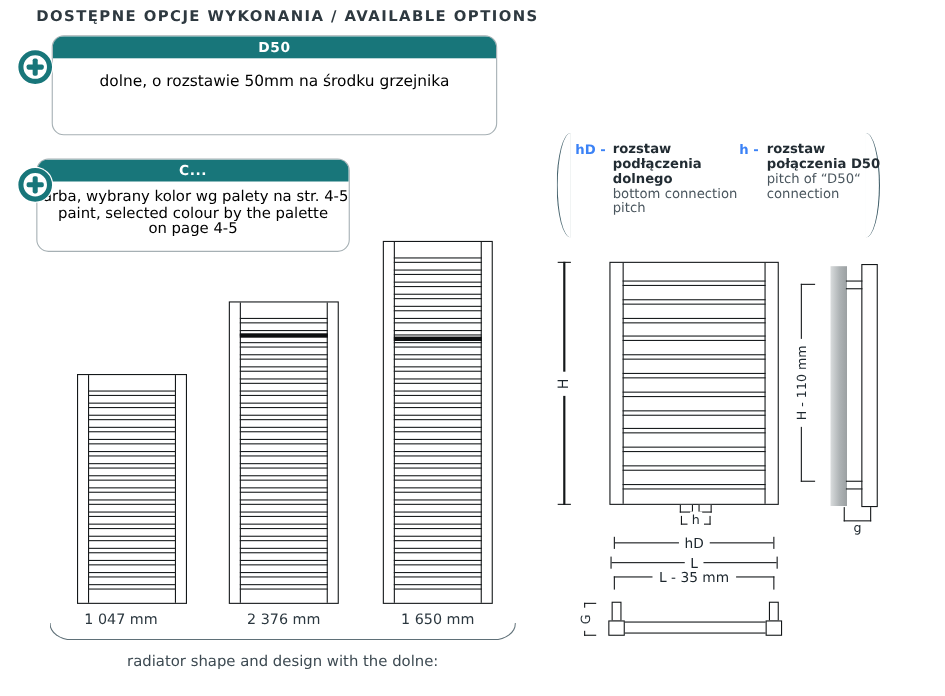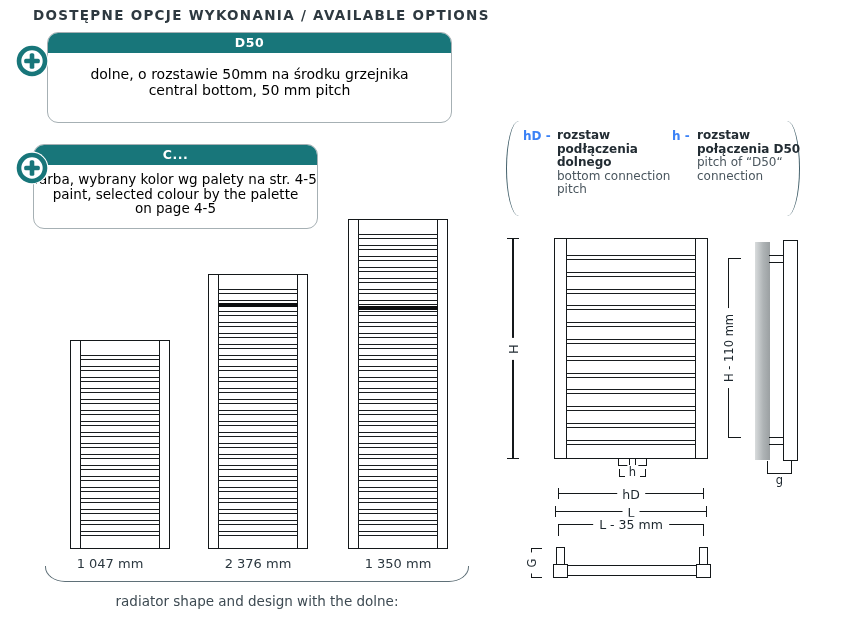--- a/index.html
+++ b/index.html
@@ -88,21 +88,20 @@
 <body>
 
 <div class="page">
 
   <div class="page-title">DOSTĘPNE OPCJE WYKONANIA / AVAILABLE OPTIONS</div>
 
   <div class="option-box box1">
     <div class="option-header">D50</div>
     <div class="option-body">
         <div>dolne, o rozstawie 50mm na środku grzejnika</div>
-        <div>central bottom, 50 mm pitch</div>
       </div>
   </div>
   <div class="plus-icon plus1">
     <svg width="34" height="34" viewBox="0 0 34 34">
       <circle cx="17" cy="17" r="16.4" fill="#ffffff"></circle>
       <circle cx="17" cy="17" r="13" fill="#ffffff" stroke="#18767a" stroke-width="4.6"></circle>
       <rect x="9.2" y="14.7" width="15.6" height="4.6" rx="1.6" fill="#18767a"></rect>
       <rect x="14.7" y="9.2" width="4.6" height="15.6" rx="1.6" fill="#18767a"></rect>
     </svg>
   </div>
@@ -230,21 +229,21 @@
       <div class="tube" style="top: 267px; height: 5px; left: 9px; right: 9px;"></div>
       <div class="tube" style="top: 278px; height: 5px; left: 9px; right: 9px;"></div>
       <div class="tube" style="top: 289px; height: 5px; left: 9px; right: 9px;"></div>
       <div class="tube" style="top: 300px; height: 5px; left: 9px; right: 9px;"></div>
       <div class="tube" style="top: 311px; height: 5px; left: 9px; right: 9px;"></div>
       <div class="tube accent" style="top: 86px; height: 4px; left: 9px; right: 9px;"></div>
     </div>
 
   <div class="rad-label" style="left:60px; top:556px; width:100px;">1 047 mm</div>
   <div class="rad-label" style="left:208px; top:556px; width:100px;">2 376 mm</div>
-  <div class="rad-label" style="left:348px; top:556px; width:100px;">1 350 mm</div>
+  <div class="rad-label" style="left:348px; top:556px; width:100px;">1 650 mm</div>
 
   <div class="brace-bottom"></div>
   <div class="footer">
     <div class="footer-line2">radiator shape and design with the dolne:</div>
   </div>
 
   <div class="dim-v" style="left:507px; top:238px; width:12px; height:221px;">
     <div class="vline" style="left:calc(50% - 0.6px);"></div>
     <span class="vlab" style="left:50%; font-size:13px;">H</span>
   </div>

